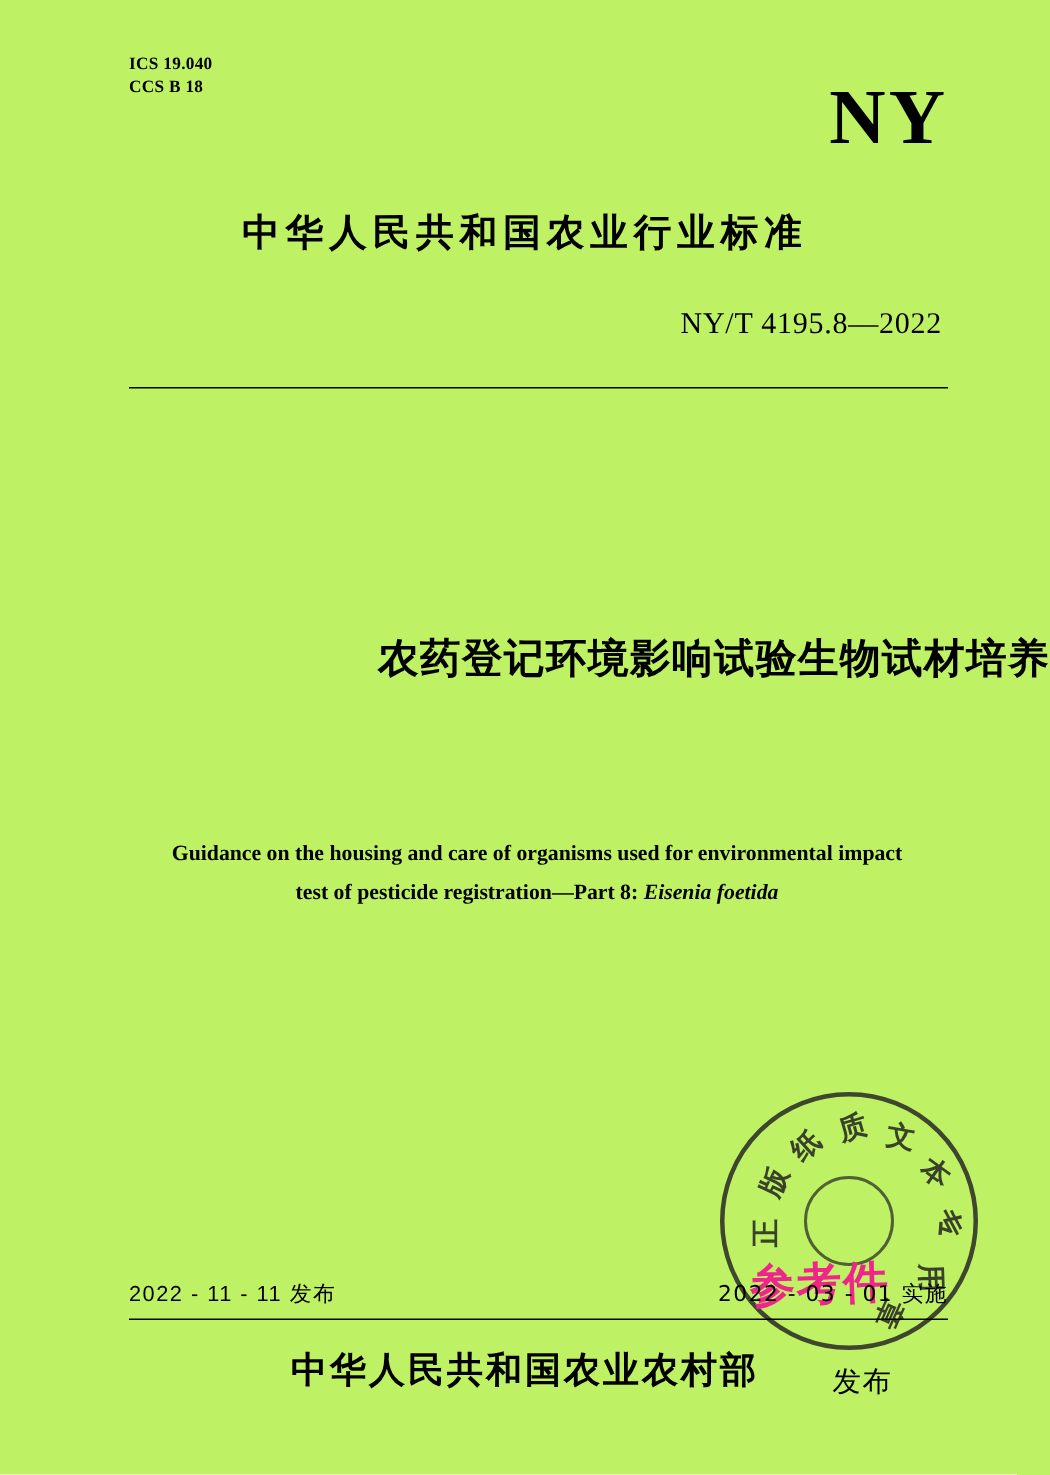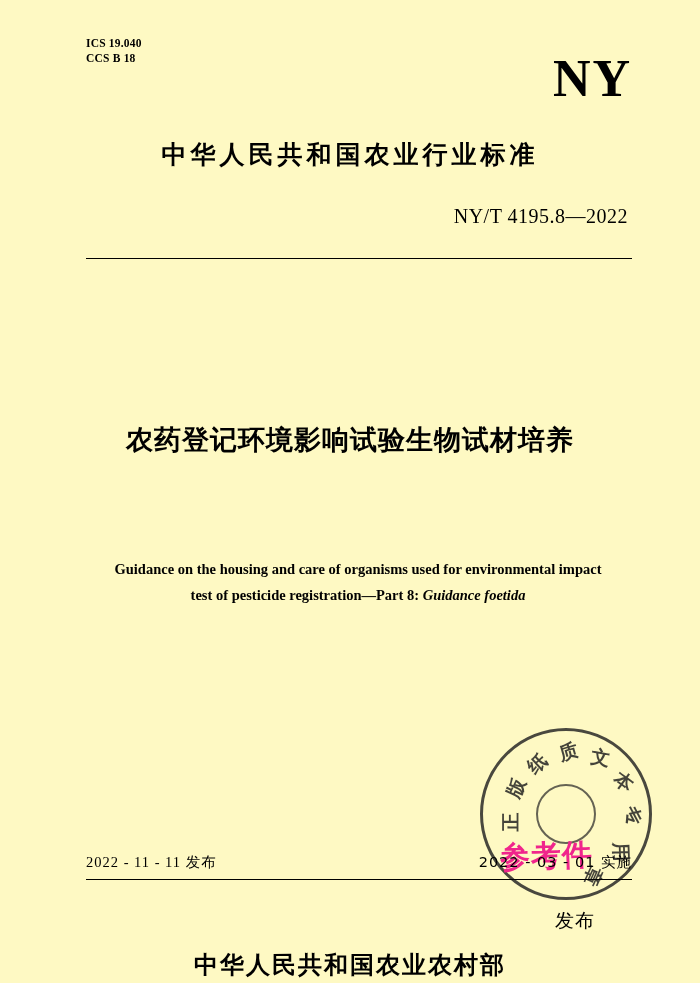--- a/index.html
+++ b/index.html
@@ -11,21 +11,21 @@
     width: 700px;
     height: 983px;
     position: relative;
     font-family: "Liberation Sans", sans-serif;
     color: #000;
     overflow: hidden;
   }
   .page {
     position: absolute;
     inset: 0;
-    background: #fef9c3;
+    background: #bef264;
   }
 
   
   .ics-block {
     position: absolute;
     left: 86px;
     top: 36px;
     font-family: "Liberation Serif", serif;
     font-weight: bold;
     font-size: 11.5px;
@@ -77,21 +77,21 @@
     top: 258px;
     height: 1px;
     background: #000;
   }
 
   
   .title-cn {
     position: absolute;
     left: 0; right: 0;
     top: 418px;
-    text-align: center;
+    text-align: right;
     font-family: "DejaVu Sans", sans-serif;
     font-weight: bold;
     font-size: 27px;
     line-height: 44px;
     letter-spacing: 1px;
   }
   .title-cn .l2 { letter-spacing: 1px; }
 
   .title-en {
     position: absolute;
@@ -103,21 +103,21 @@
     font-size: 14.5px;
     line-height: 26px;
   }
   .title-en i { font-style: italic; }
 
   
   .pub-left {
     position: absolute;
     left: 86px;
     top: 853px;
-    font-family: Liberation Serif, serif;
+    font-family: Liberation Sans, sans-serif;
     font-size: 14.5px;
     letter-spacing: 1px;
     white-space: pre;
   }
   .pub-right {
     position: absolute;
     right: 68px;
     top: 853px;
     font-family: "DejaVu Sans", sans-serif;
     font-size: 14.5px;
@@ -129,21 +129,21 @@
     position: absolute;
     left: 86px;
     right: 68px;
     top: 879px;
     height: 1px;
     background: #000;
   }
   .issuer {
     position: absolute;
     left: 0; right: 0;
-    top: 949px;
+    top: 897px;
     text-align: center;
     font-family: "DejaVu Sans", sans-serif;
     font-weight: bold;
     font-size: 24px;
     letter-spacing: 2px;
   }
   .issuer-sub {
     position: absolute;
     right: 105px;
     top: 908px;
@@ -218,21 +218,21 @@
   <div class="std-no">NY/T 4195.8—2022</div>
 
   <div class="hr-top"></div>
 
   <div class="title-cn">
     <div class="l1">农药登记环境影响试验生物试材培养</div>
   </div>
 
   <div class="title-en">
     <div>Guidance on the housing and care of organisms used for environmental impact</div>
-    <div><span>test of pesticide registration—Part 8: </span><i>Guidance foetida</i></div>
+    <div><span>test of pesticide registration—Part 8: </span><i>Eisenia foetida</i></div>
   </div>
 
   <div class="seal">
     <div class="seal-text">
       <span class="seal-char" style="left:18px; top:78px; transform:rotate(-90deg);">正</span>
       <span class="seal-char" style="left:24px; top:44px; transform:rotate(-65deg);">版</span>
       <span class="seal-char" style="left:45px; top:20px; transform:rotate(-42deg);">纸</span>
       <span class="seal-char" style="left:76px; top:8px; transform:rotate(-16deg);">质</span>
       <span class="seal-char" style="left:108px; top:14px; transform:rotate(10deg);">文</span>
       <span class="seal-char" style="left:131px; top:38px; transform:rotate(36deg);">本</span>

